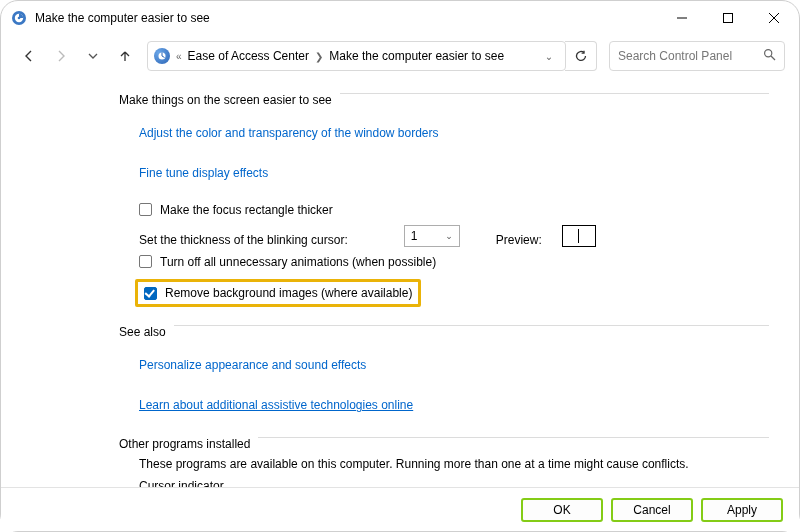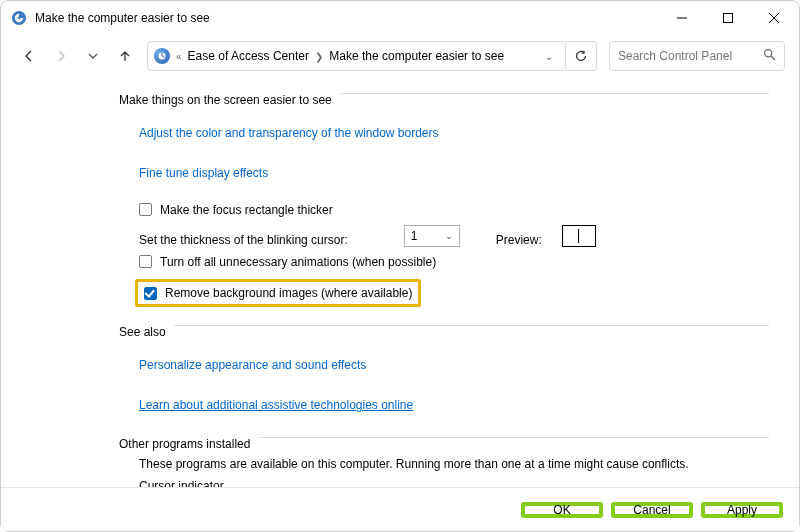--- a/index.html
+++ b/index.html
@@ -8,21 +8,21 @@
     font-family: "Segoe UI", Tahoma, sans-serif;
     font-size: 12px;
     color: #000;
     background: #fff;
     width: 800px; height: 532px;
     overflow: hidden;
   }
   .window {
     width: 800px; height: 532px;
     border: 1px solid #cfcfcf;
-    border-radius: 8px;
+    border-radius: 18px;
     display: flex; flex-direction: column;
     background: #fff;
   }
   
   .titlebar {
     height: 34px;
     display: flex; align-items: center;
     padding: 0 2px 0 10px;
   }
   .titlebar .title-icon {
@@ -151,22 +151,22 @@
   .sub { margin-left: 20px; }
   
   .footer {
     height: 44px;
     border-top: 1px solid #e3e3e3;
     display: flex; align-items: center; justify-content: flex-end;
     padding: 0 16px; gap: 8px;
     background: #fff;
   }
   .btn {
-    min-width: 82px; height: 16px;
-    border: 4px solid #84cc16;
+    min-width: 82px; height: 24px;
+    border: 2px solid #84cc16;
     border-radius: 3px;
     background: #fdfdfd;
     font-size: 12px;
     display: flex; align-items: center; justify-content: center;
     padding: 0 10px;
   }
   .addr-icon {
     width:16px; height:16px; border-radius:50%;
     background: radial-gradient(circle at 30% 30%, #6aa6e8, #2b64b5);
     display:inline-flex;align-items:center;justify-content:center;

